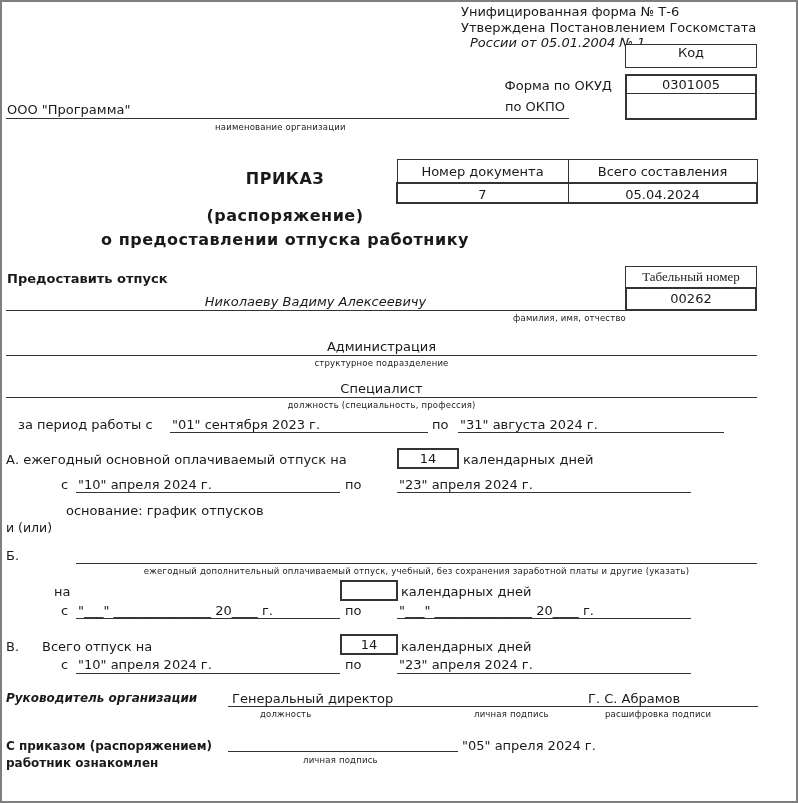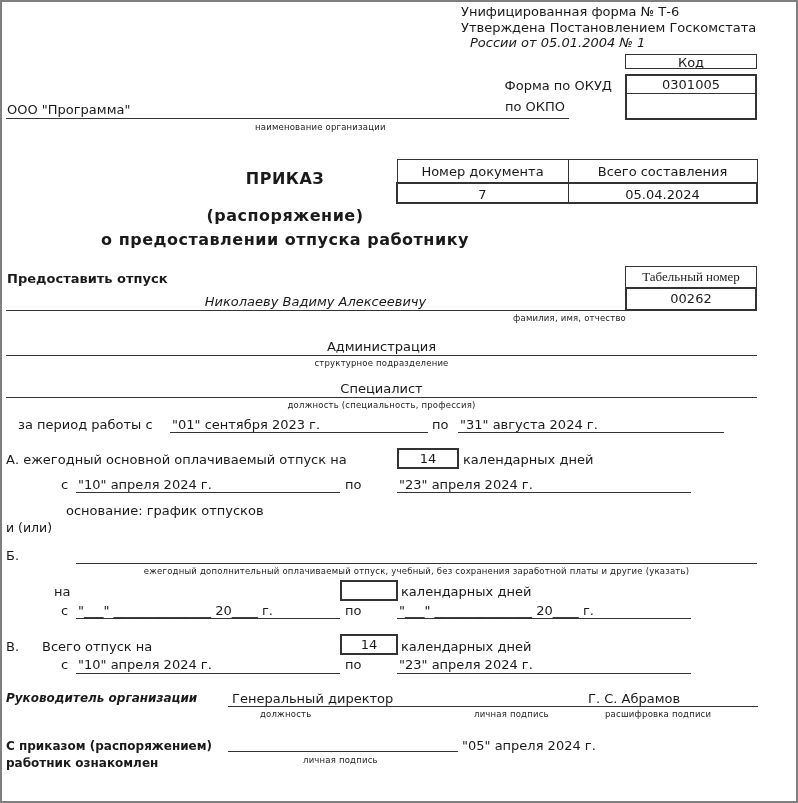--- a/index.html
+++ b/index.html
@@ -22,31 +22,31 @@
   </style>
 </head>
 <body>
 
 <div class="frame"></div>
 
 <div class="abs t13" style="left:461px; top:4px;">Унифицированная форма № Т-6</div>
 <div class="abs t13" style="left:461px; top:20px;">Утверждена Постановлением Госкомстата</div>
 <div class="abs t13" style="left:470px; top:35px;font-style:italic;">России от 05.01.2004 № 1</div>
 
-<div class="box" style="left:625px; top:54px; width:132px; height:15px; line-height:16px;">Код</div>
+<div class="box" style="left:625px; top:44px; width:132px; height:24px; line-height:16px;">Код</div>
 <div class="box thick" style="left:625px; top:74px; width:132px; height:46px;"></div>
 <div class="line" style="left:627px; top:93px; width:128px;"></div>
 <div class="abs t13" style="left:627px; top:77px; width:128px; text-align:center;">0301005</div>
 <div class="abs t13" style="left:627px; top:99px; width:128px; text-align:center;"></div>
 <div class="abs t13" style="left:440px; top:78px; width:172px; text-align:right;">Форма по ОКУД</div>
 <div class="abs t13" style="left:440px; top:99px; width:125px; text-align:right;">по ОКПО</div>
 
 <div class="abs t13" style="left:7px; top:102px;">ООО "Программа"</div>
 <div class="line" style="left:6px; top:118px; width:563px;"></div>
-<div class="abs cap" style="left:215px; top:122px;margin-left:40px;">наименование организации</div>
+<div class="abs cap" style="left:215px; top:122px;">наименование организации</div>
 
 <div class="box" style="left:397px; top:159px; width:361px; height:24px;"></div>
 <div class="abs" style="left:568px; top:159px; height:44px; border-left:1px solid #333;"></div>
 <div class="abs t13" style="left:397px; top:164px; width:171px; text-align:center;">Номер документа</div>
 <div class="abs t13" style="left:568px; top:164px; width:189px; text-align:center;">Всего составления</div>
 <div class="box thick" style="left:396px; top:182px; width:362px; height:22px;"></div>
 <div class="abs" style="left:568px; top:183px; height:20px; border-left:1px solid #333;"></div>
 <div class="abs t13" style="left:397px; top:187px; width:171px; text-align:center;">7</div>
 <div class="abs t13" style="left:568px; top:187px; width:189px; text-align:center;">05.04.2024</div>
 

